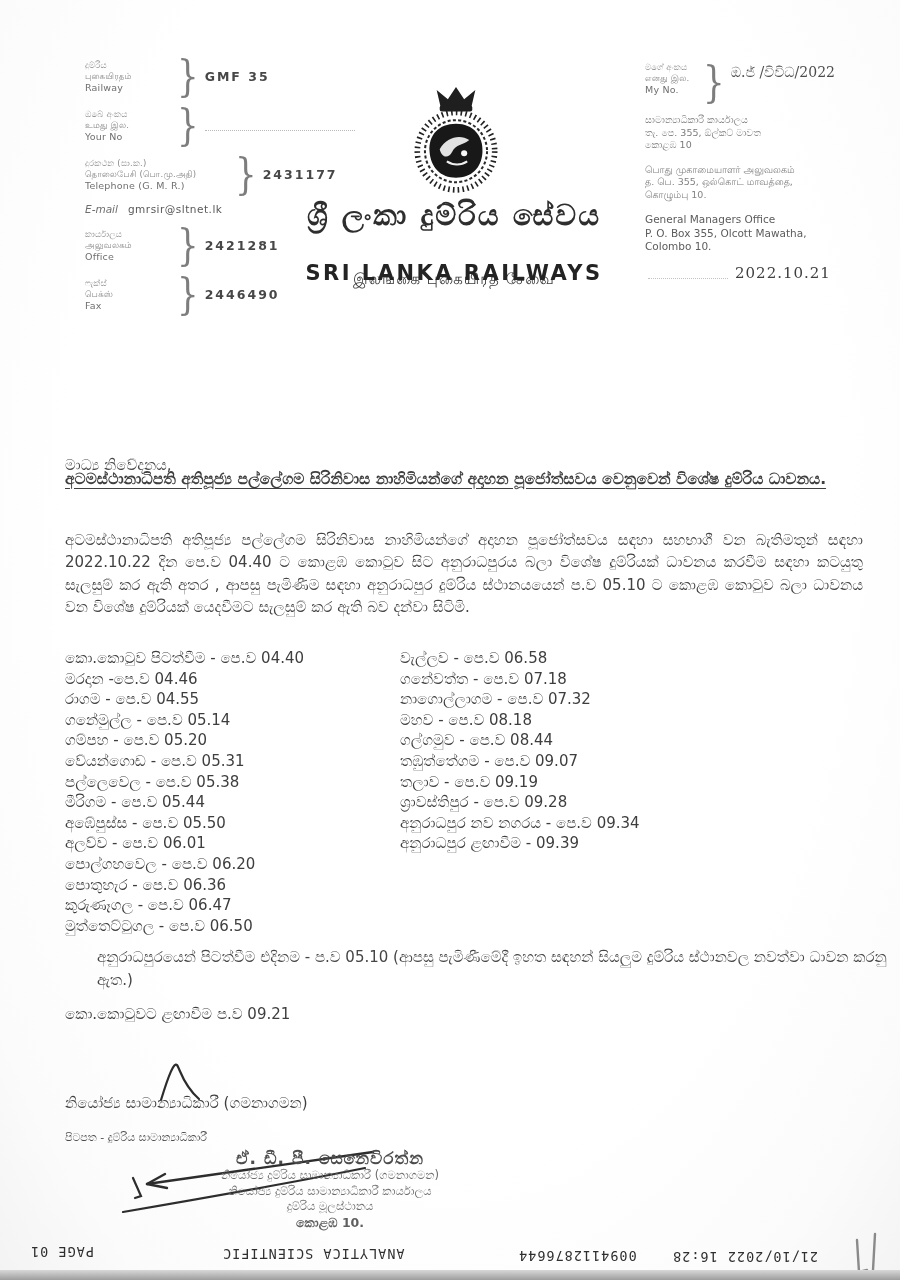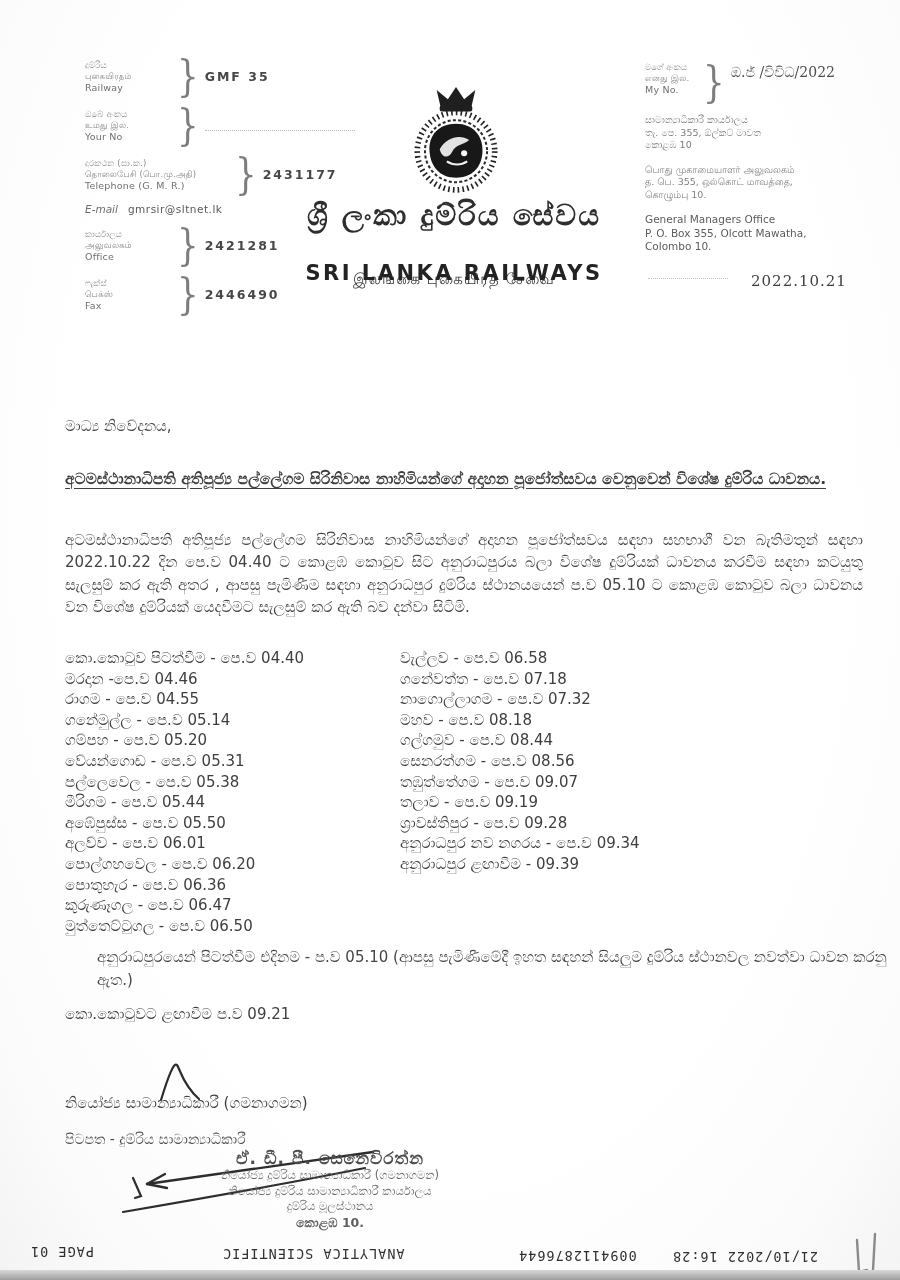--- a/index.html
+++ b/index.html
@@ -35,38 +35,38 @@
 
   
   .refblock{left:645px;top:62px;width:230px;}
   .myno{display:flex;align-items:flex-start;}
   .myno .c-labels{width:58px;}
   .myno-val{font-size:14px;color:#4c4c4c;font-family:"DejaVu Serif",serif;margin-top:2px;white-space:nowrap;}
   .addr{margin-top:12px;}
   .addr div{font-size:9.5px;line-height:12.5px;color:#838383;}
   .addr.si div{color:#7b7b7b;}
   .addr.en div{font-size:10.5px;line-height:13.5px;color:#5c5c5c;}
-  .dateline{left:735px;top:272px;font-size:15px;color:#3f3f3f;font-family:"DejaVu Serif",serif;letter-spacing:1px;margin-left:16px;}
+  .dateline{left:735px;top:264px;font-size:15px;color:#3f3f3f;font-family:"DejaVu Serif",serif;letter-spacing:1px;}
   .date-dots{left:648px;top:276px;width:80px;border-bottom:1.5px dotted #c2c2c2;height:2px;}
 
   
-  .media-line{left:65px;top:417px;font-size:15px;color:#474747;}
+  .media-line{left:65px;top:456px;font-size:15px;color:#474747;}
   .head-u{left:65px;top:466px;width:798px;font-size:15.5px;line-height:26px;font-weight:bold;color:#3f3f3f;text-decoration:underline;text-underline-offset:4px;}
   .para{left:65px;top:529px;width:798px;font-size:15px;line-height:22.3px;color:#424242;text-align:justify;}
   .col{top:648px;font-size:15px;line-height:20.6px;color:#3e3e3e;}
   .col ul{list-style:none;margin:0;padding:0;}
   .col.left{left:65px;width:330px;}
   .col.right{left:400px;width:380px;}
   .note{left:65px;top:946px;width:798px;font-size:15px;line-height:22.5px;color:#454545;margin-left:32px;}
   .arrive{left:65px;top:1005px;font-size:15px;color:#3e3e3e;}
 
   
   .sig-squiggle{left:155px;top:1060px;width:70px;height:42px;}
   .sig-title{left:65px;top:1094px;font-size:15px;color:#3f3f3f;}
-  .copy-line{left:65px;top:1131px;font-size:14px;color:#4a4a4a;}
+  .copy-line{left:65px;top:1131px;font-size:11px;color:#4a4a4a;}
   .stamp{left:150px;top:1148px;width:360px;text-align:center;color:#555;}
   .stamp .s-name{font-size:17px;font-weight:bold;color:#4c4c4c;letter-spacing:1px;filter:blur(.45px);}
   .stamp .s-line{font-size:11.5px;line-height:15.5px;color:#6b6b6b;filter:blur(.5px);}
   .stamp .s-city{font-size:12.5px;font-weight:bold;color:#5f5f5f;filter:blur(.4px);}
   .arrow-mark{left:115px;top:1138px;width:270px;height:80px;}
 
   
   .fax{position:absolute;left:0;top:1236px;width:900px;height:38px;font-family:"DejaVu Sans Mono",monospace;color:#2f2f2f;}
   .fax span{position:absolute;transform:rotate(180deg);font-size:13.5px;letter-spacing:1px;white-space:nowrap;}
   .fax .pg{left:30px;top:8px;}
@@ -199,21 +199,20 @@
       <li>මුත්තෙට්ටුගල - පෙ.ව  06.50</li>
     </ul>
   </div>
   <div class="abs col right blur">
     <ul>
       <li>වැල්ලව - පෙ.ව  06.58</li>
       <li>ගනේවත්ත - පෙ.ව  07.18</li>
       <li>නාගොල්ලාගම - පෙ.ව  07.32</li>
       <li>මහව - පෙ.ව  08.18</li>
       <li>ගල්ගමුව - පෙ.ව  08.44</li>
-      <li>සෙනරත්ගම - පෙ.ව  08.56</li>
       <li>තඹුත්තේගම - පෙ.ව  09.07</li>
       <li>තලාව - පෙ.ව  09.19</li>
       <li>ශ්‍රාවස්තිපුර - පෙ.ව  09.28</li>
       <li>අනුරාධපුර නව නගරය - පෙ.ව  09.34</li>
       <li>අනුරාධපුර ළඟාවීම - 09.39</li>
     </ul>
   </div>
 
   <div class="abs note blur">අනුරාධපුරයෙන් පිටත්වීම එදිනම  - ප.ව 05.10 (ආපසු  පැමිණීමේදී  ඉහත සඳහන් සියලුම දුම්රිය ස්ථානවල නවත්වා ධාවන කරනු ඇත.)</div>
   <div class="abs arrive blur">කො.කොටුවට ළඟාවීම ප.ව 09.21</div>

